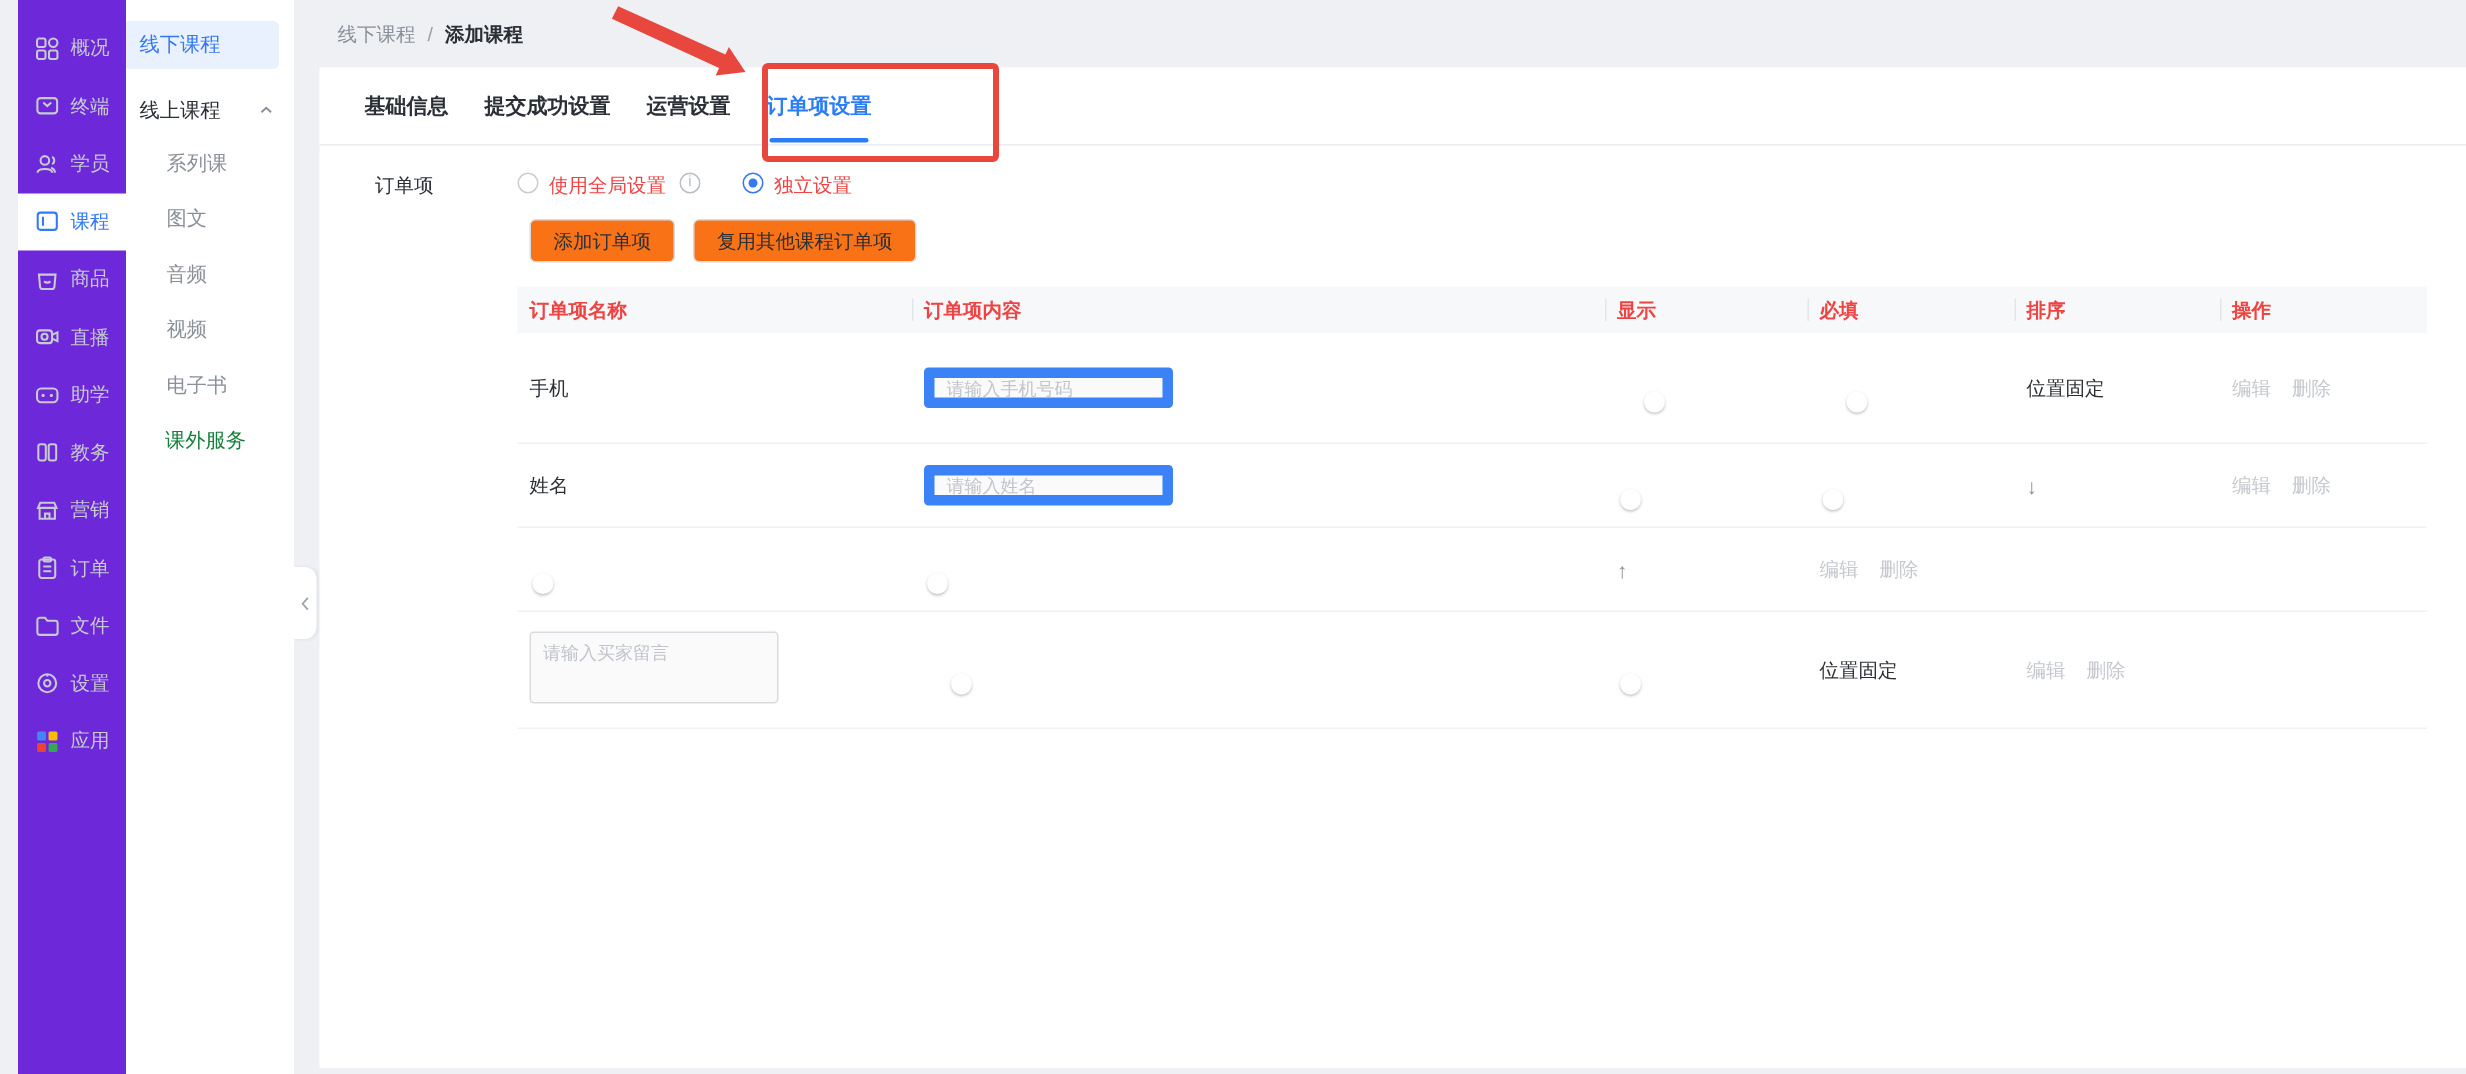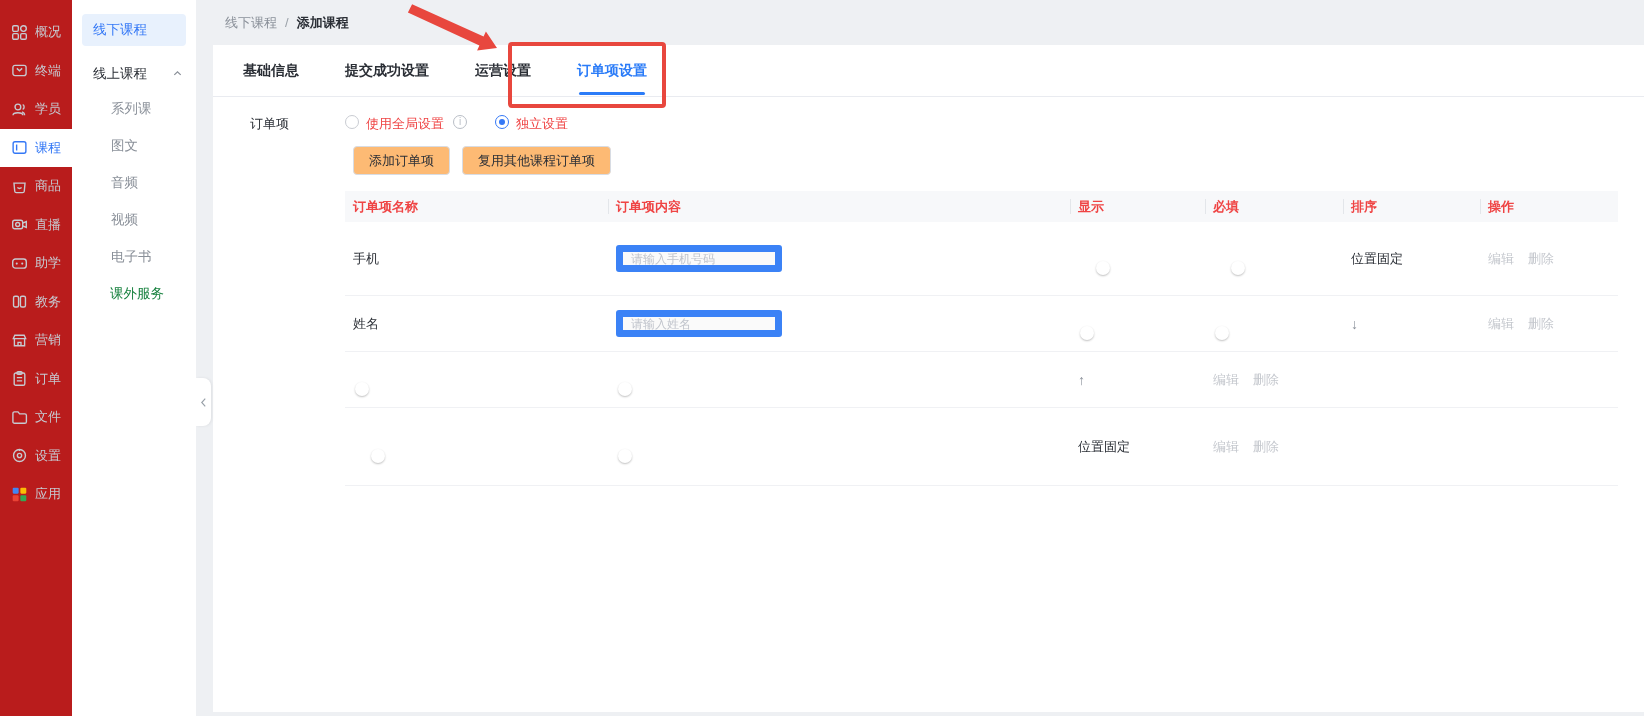--- a/index.html
+++ b/index.html
@@ -5,21 +5,21 @@
   * { margin:0; padding:0; box-sizing:border-box; }
   html,body { width:1644px; height:716px; }
   body {
     position:relative; overflow:hidden;
     font-family:"Liberation Sans","DejaVu Sans",sans-serif;
     background:#eef0f3; color:#2b2f36;
   }
   svg { display:block; }
 
   
-  .primary-sidebar { position:absolute; left:0; top:0; width:72px; height:716px; background:#b91c1c; padding-top:13px; z-index:3; }
+  .primary-sidebar { position:absolute; left:12px; top:0; width:72px; height:716px; background:#6d28d9; padding-top:13px; z-index:3; }
   .p-item { height:38.5px; display:flex; align-items:center; padding-left:11px; gap:7px; color:#c6cad1; font-size:13px; cursor:pointer; }
   .p-item .picon { width:17px; height:17px; flex:none; display:flex; align-items:center; justify-content:center; }
   .p-item.active { background:#ffffff; color:#3478f6; }
 
   
   .secondary-sidebar { position:absolute; left:72px; top:0; width:124px; height:716px; background:#fff; z-index:2; font-size:13.5px; }
   .s-active { margin:14px 10px 0 10px; height:32px; background:#e8f1fd; color:#3478f6; border-radius:4px; display:flex; align-items:center; padding-left:11px; cursor:pointer; }
   .s-group-header { margin-top:11px; height:33px; display:flex; align-items:center; justify-content:space-between; padding:0 13px 0 21px; color:#2b2f36; cursor:pointer; }
   .s-sub { height:37px; display:flex; align-items:center; padding-left:39px; color:#8a9099; cursor:pointer; }
   .s-item-plain { height:38px; display:flex; align-items:center; padding-left:38px; color:#15803d; cursor:pointer; }
@@ -28,42 +28,42 @@
 
   
   .main { position:absolute; left:196px; top:0; right:0; bottom:0; }
   .breadcrumb { height:45px; display:flex; align-items:center; gap:8px; padding-left:29px; font-size:13px; }
   .bc-parent { color:#8a9099; cursor:pointer; }
   .bc-sep { color:#9aa0a8; }
   .bc-current { color:#2b2f36; font-weight:700; }
 
   .card { position:absolute; left:17px; top:45px; right:0; bottom:4px; background:#fff; }
 
-  .tabbar { display:flex; gap:46px; padding:0 30px; height:52px; align-items:center; border-bottom:1px solid #e9ebf0; }
+  .tabbar { display:flex; gap:24px; padding:0 30px; height:52px; align-items:center; border-bottom:1px solid #e9ebf0; }
   .tab { font-size:14px; font-weight:700; color:#2b2f36; height:100%; display:flex; align-items:center; position:relative; cursor:pointer; }
   .tab.active { color:#2b7cf8; }
   .tab.active::after { content:''; position:absolute; left:2px; right:2px; bottom:1px; height:3px; border-radius:2px; background:#2b7cf8; }
 
   
   .anno-box { position:absolute; left:312px; top:42px; width:158px; height:66px; border:4px solid #e8473e; border-radius:4px; z-index:6; pointer-events:none; }
   .anno-arrow { position:absolute; left:205px; top:4px; z-index:6; pointer-events:none; }
 
   
   .form-row { display:flex; align-items:center; margin:18px 0 0 37px; font-size:13px; }
   .form-label { width:95px; color:#2b2f36; }
   .radio-group { display:flex; align-items:center; gap:28px; }
   .radio-opt { display:flex; align-items:flex-start; gap:7px; cursor:pointer; color:#ef4444; }
   .radio { width:14px; height:14px; border-radius:50%; border:1px solid #c9ccd2; background:#fff; flex:none; }
   .radio.checked { border:1.5px solid #3478f6; position:relative; }
   .radio.checked::after { content:''; position:absolute; left:2.5px; top:2.5px; width:6px; height:6px; border-radius:50%; background:#3478f6; }
   .info-i { width:14px; height:14px; border:1px solid #b9bec6; border-radius:50%; color:#b9bec6; font-size:10px; line-height:1; display:inline-flex; align-items:center; justify-content:center; margin-left:2px; }
   .info-i::after { content:'i'; }
 
   .btn-row { display:flex; gap:12px; margin:13px 0 0 140px; }
-  .btn { height:29px; padding:0 15px; background:#fdba74; border:1px solid #d8dce3; border-radius:4px; font-size:13px; color:#2b2f36; display:flex; align-items:center; cursor:pointer; }
+  .btn { height:29px; padding:0 15px; background:#f97316; border:1px solid #d8dce3; border-radius:4px; font-size:13px; color:#2b2f36; display:flex; align-items:center; cursor:pointer; }
 
   
   .otable { margin:16px 26px 0 132px; font-size:13px; }
   .ogrid { display:grid; grid-template-columns:263px 462px 135px 138px 137px 1fr; align-items:center; }
   .ohead { background:#f7f8fa; height:31px; font-weight:700; color:#ef4444; }
   .ohead > div { padding-left:8px; position:relative; height:100%; display:flex; align-items:center; }
   .ohead > div + div::before { content:''; position:absolute; left:0; top:8px; bottom:8px; width:1px; background:#e3e6ea; }
   .orow { border-bottom:1px solid #f0f1f4; height:56px; }
   .orow.tall { height:74px; }
   .orow.xl { height:78px; }
@@ -328,20 +328,21 @@
         <div><span class="toggle"></span></div>
         <div><span class="toggle"></span></div>
         <div class="sort-cell arrow">↑</div>
         <div class="action-cell">
           <span>编辑</span>
           <span>删除</span>
         </div>
       </div>
 
       <div class="ogrid orow xl">
+        <div><textarea class="cell-area" placeholder="请输入买家留言" style=""></textarea></div>
         <div><span class="toggle on"></span></div>
         <div><span class="toggle"></span></div>
         <div class="sort-cell">位置固定</div>
         <div class="action-cell">
           <span>编辑</span>
           <span>删除</span>
         </div>
       </div>
     </div>
 

